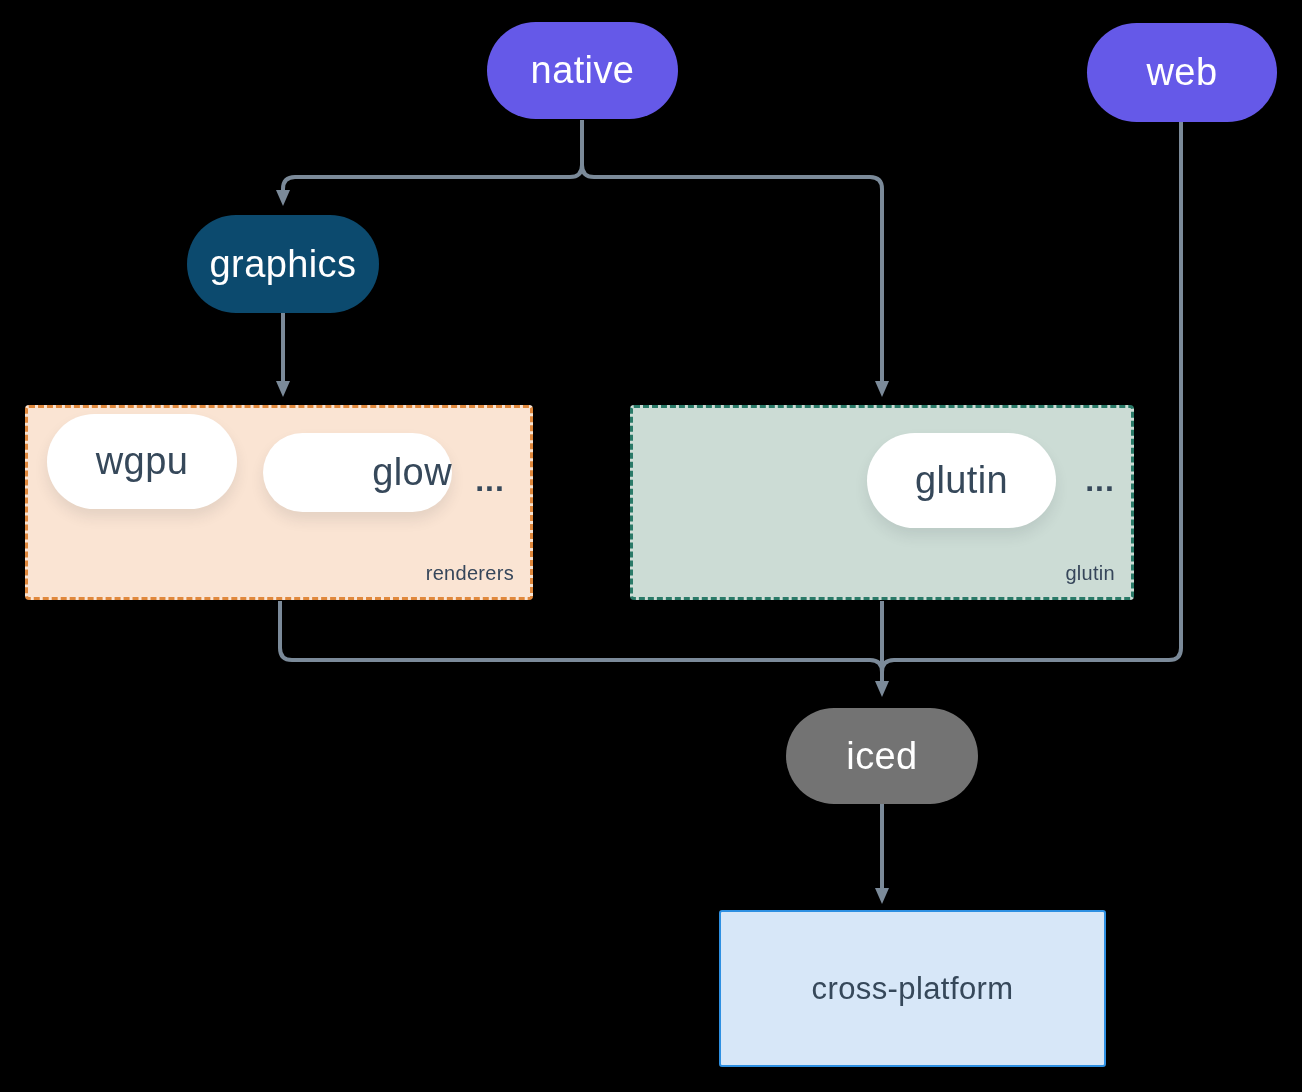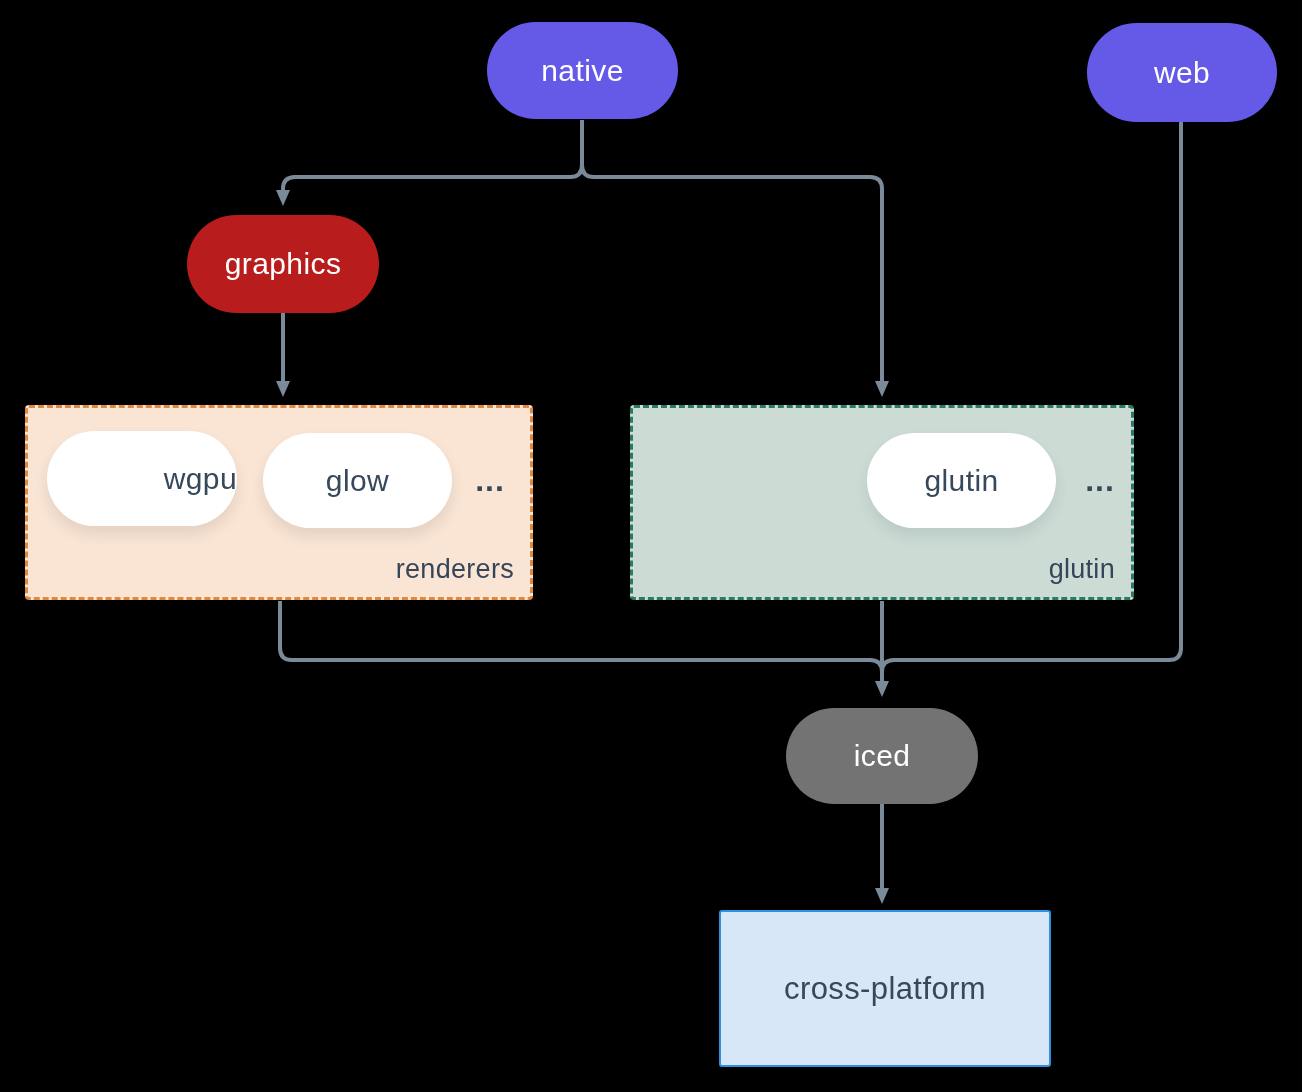--- a/index.html
+++ b/index.html
@@ -15,26 +15,26 @@
     background: #000000;
     overflow: hidden;
   }
 
   .pill {
     position: absolute;
     border-radius: 60px;
     display: flex;
     align-items: center;
     justify-content: center;
-    font-size: 30px;
+    font-size: 38px;
     letter-spacing: 0.4px;
     color: #ffffff;
   }
   .pill.purple { background: #6559e8; }
-  .pill.orange { background: #b91c1c; }
+  .pill.orange { background: #0c4a6e; }
   .pill.blue   { background: #737373; }
   .pill.white  {
     background: #ffffff;
     color: #36485a;
     box-shadow: 0 8px 14px rgba(40,50,60,0.10);
   }
 
   .groupbox {
     position: absolute;
     box-sizing: border-box;
@@ -45,21 +45,21 @@
     border: 3px dashed #e0883c;
   }
   .groupbox.shells {
     background: #ccdcd5;
     border: 3px dashed #2a7a68;
   }
   .group-label {
     position: absolute;
     right: 16px;
     bottom: 12px;
-    font-size: 27px;
+    font-size: 20px;
     color: #36465a;
     letter-spacing: 0.3px;
   }
   .ellipsis {
     position: absolute;
     display: flex;
     align-items: center;
     justify-content: center;
     font-size: 32px;
     color: #36485a;
@@ -129,34 +129,34 @@
   </div>
 
   <div class="pill purple" style="left:1087px; top:23px; width:190px; height:99px;">
     <span>web</span>
   </div>
 
   <div class="pill orange" style="left:187px; top:215px; width:192px; height:98px;">
     <span>graphics</span>
   </div>
 
-  <div class="pill white" style="left:47px; top:431px; width:190px; height:95px;justify-content:flex-end;">
+  <div class="pill white" style="left:47px; top:414px; width:190px; height:95px;">
     <span>wgpu</span>
   </div>
-  <div class="pill white" style="left:263px; top:433px; width:189px; height:95px;">
+  <div class="pill white" style="left:263px; top:433px; width:189px; height:79px;justify-content:flex-end;">
     <span>glow</span>
   </div>
   <div class="ellipsis" style="left:462px; top:433px; width:56px; height:95px;">...</div>
 
   <div class="pill white" style="left:867px; top:433px; width:189px; height:95px;text-align:right;">
     <span>glutin</span>
   </div>
   <div class="ellipsis" style="left:1072px; top:433px; width:56px; height:95px;">...</div>
 
   <div class="pill blue" style="left:786px; top:708px; width:192px; height:96px;">
     <span>iced</span>
   </div>
 
-  <div class="appbox" style="left:719px; top:910px; width:332px; height:157px;">
+  <div class="appbox" style="left:719px; top:910px; width:387px; height:157px;">
     <span>cross-platform</span>
   </div>
 
 </div>
 
 </body></html>

